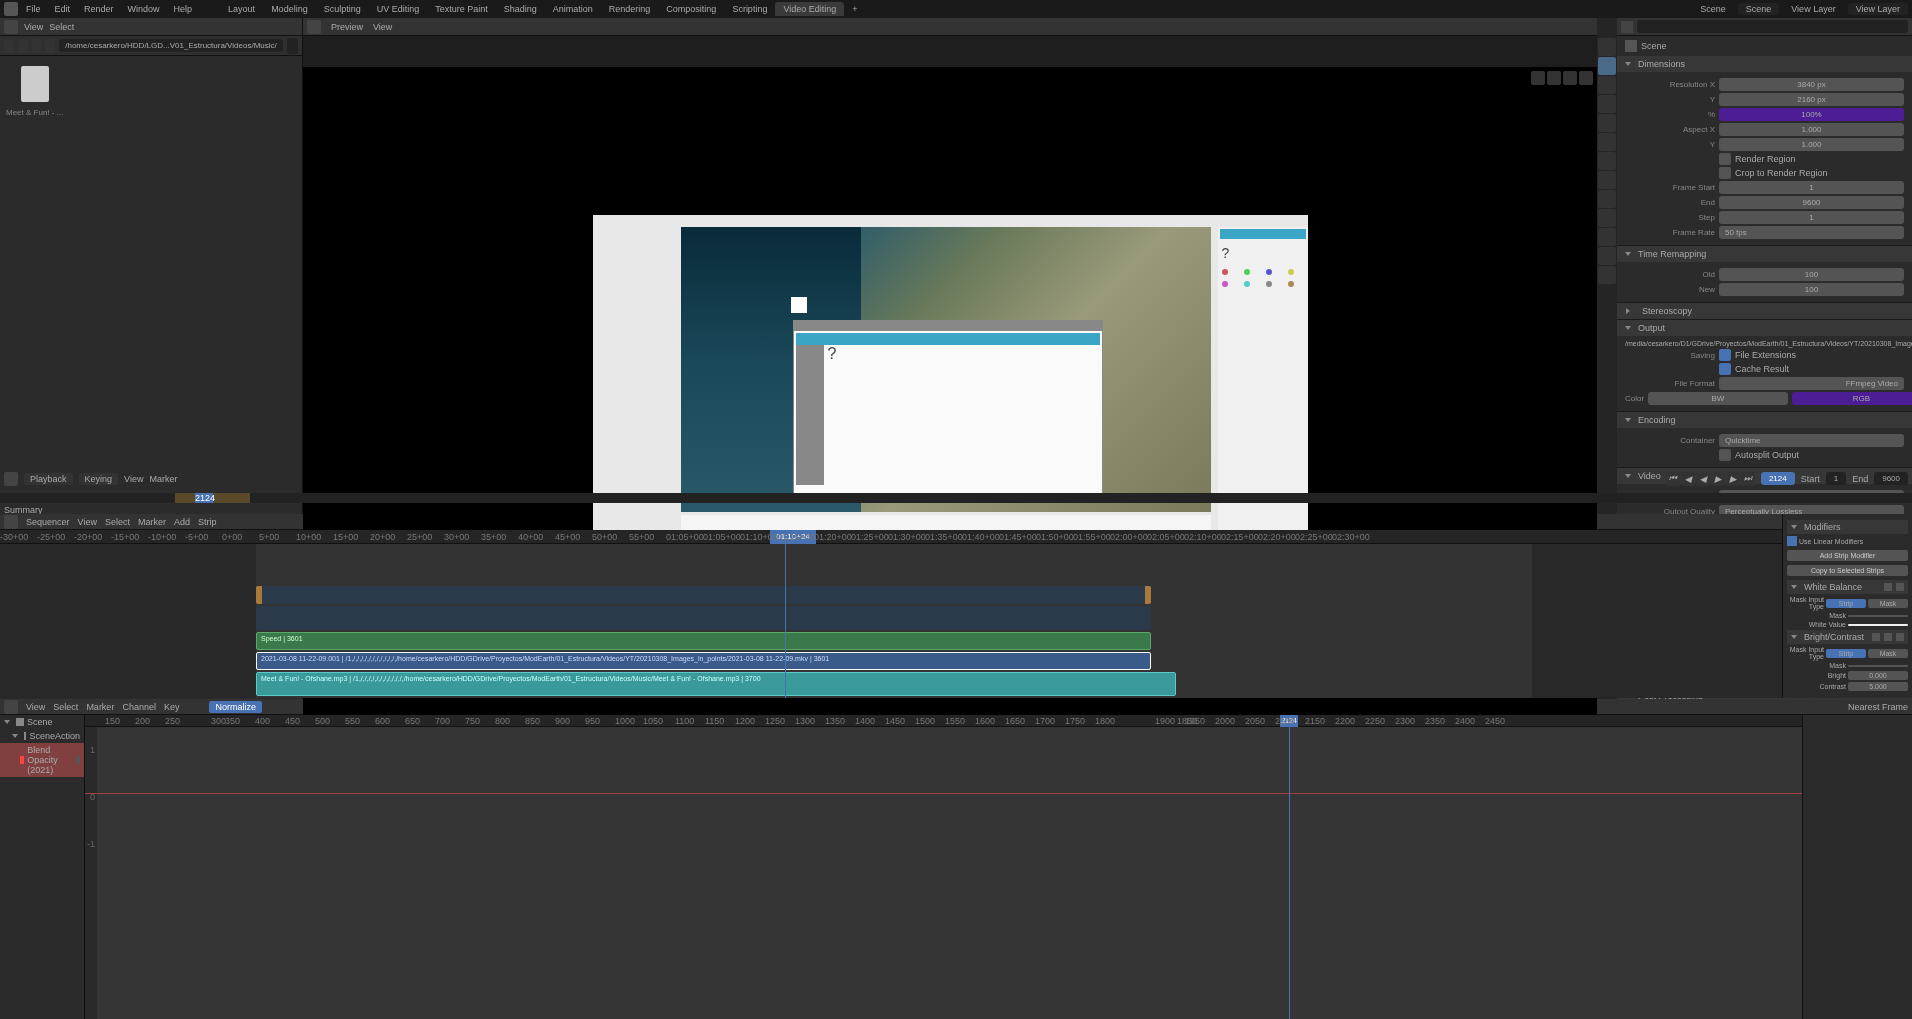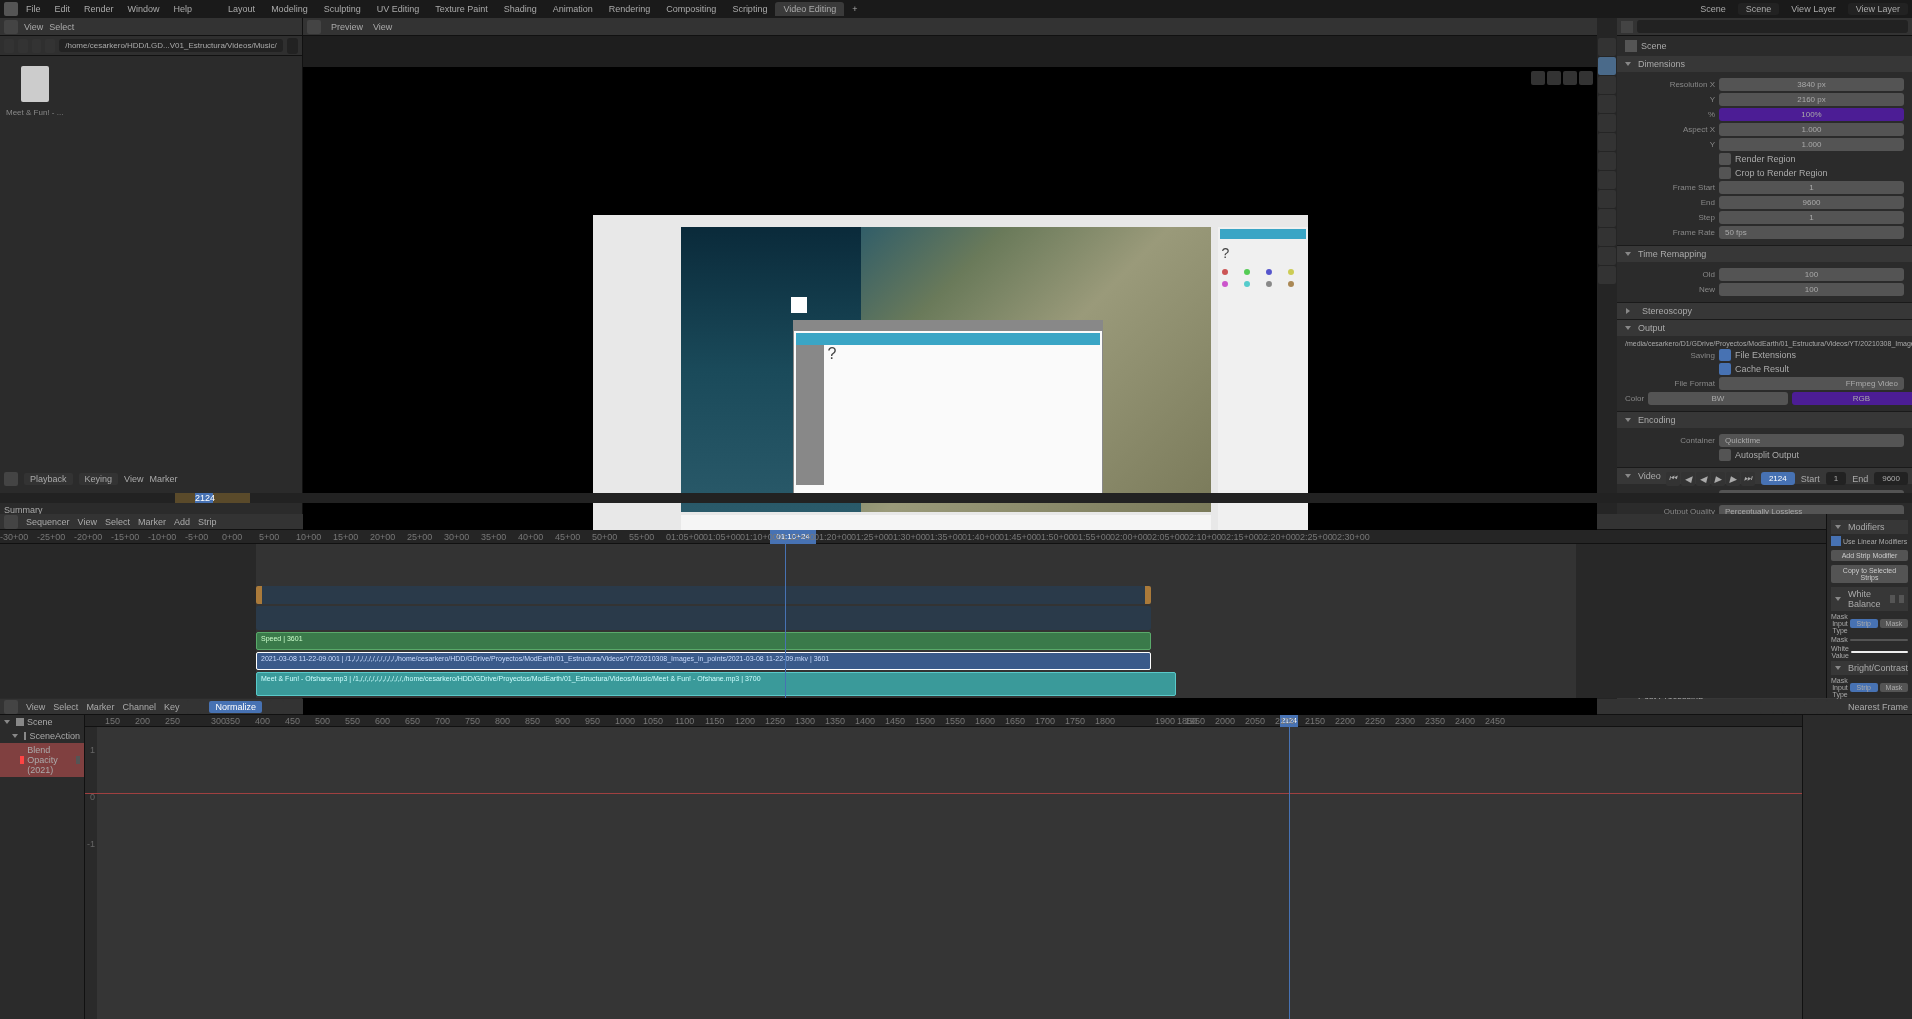--- a/index.html
+++ b/index.html
@@ -74,21 +74,21 @@
 .seq-tracks { flex:1; background:#333; position:relative; }
 .seq-tracks .darkzone { position:absolute; top:0; bottom:0; background:#282828; }
 .strip { position:absolute; height:18px; border-radius:2px; padding:2px 4px; font-size:7px; overflow:hidden; white-space:nowrap; }
 .strip.green { background:#3a7a4a; top:88px; color:#cfc; border:1px solid #5aaa6a; }
 .strip.blue { background:#3a5a8a; top:108px; color:#cdf; border:1px solid #fff; }
 .strip.teal { background:#3a9a9a; top:128px; height:24px; color:#cff; border:1px solid #5acaca; }
 .strip.wave { background:#2a3a4a; top:62px; height:24px; }
 .strip.wave2 { background:#2a3a4a; top:42px; height:18px; }
 .strip .handle { position:absolute; top:0; bottom:0; width:6px; background:#aa7a3a; }
 .playline { position:absolute; top:0; bottom:0; width:1px; background:#4772b3; }
-.seq-side { width:86px; background:#2b2b2b; border-left:1px solid #111; padding:4px; }
+.seq-side { width:130px; background:#2b2b2b; border-left:1px solid #111; padding:4px; }
 .seq-side .mod-hdr { background:#373737; padding:2px 4px; margin:2px 0; display:flex; align-items:center; gap:4px; }
 .seq-side .mod-row { display:flex; align-items:center; gap:2px; margin:2px 0; }
 .seq-side .mod-row .mlbl { flex:1; font-size:7px; text-align:right; }
 .seq-side .mod-row .mval { background:#545454; padding:1px 4px; border-radius:2px; font-size:7px; width:40px; text-align:center; }
 .seq-side .mod-row .mval.blue { background:#4772b3; }
 .seq-side button { width:100%; background:#545454; border:none; color:#ccc; padding:2px; border-radius:2px; font-size:7px; margin:2px 0; }
 .graph { height:330px; background:#2a2a2a; border-top:1px solid #111; display:flex; flex-direction:column; }
 .graph-hdr { height:16px; background:#333; display:flex; align-items:center; padding:0 4px; gap:8px; border-bottom:1px solid #111; }
 .graph-hdr .norm { background:#4772b3; padding:1px 6px; border-radius:2px; color:#fff; }
 .graph-body { flex:1; display:flex; }

